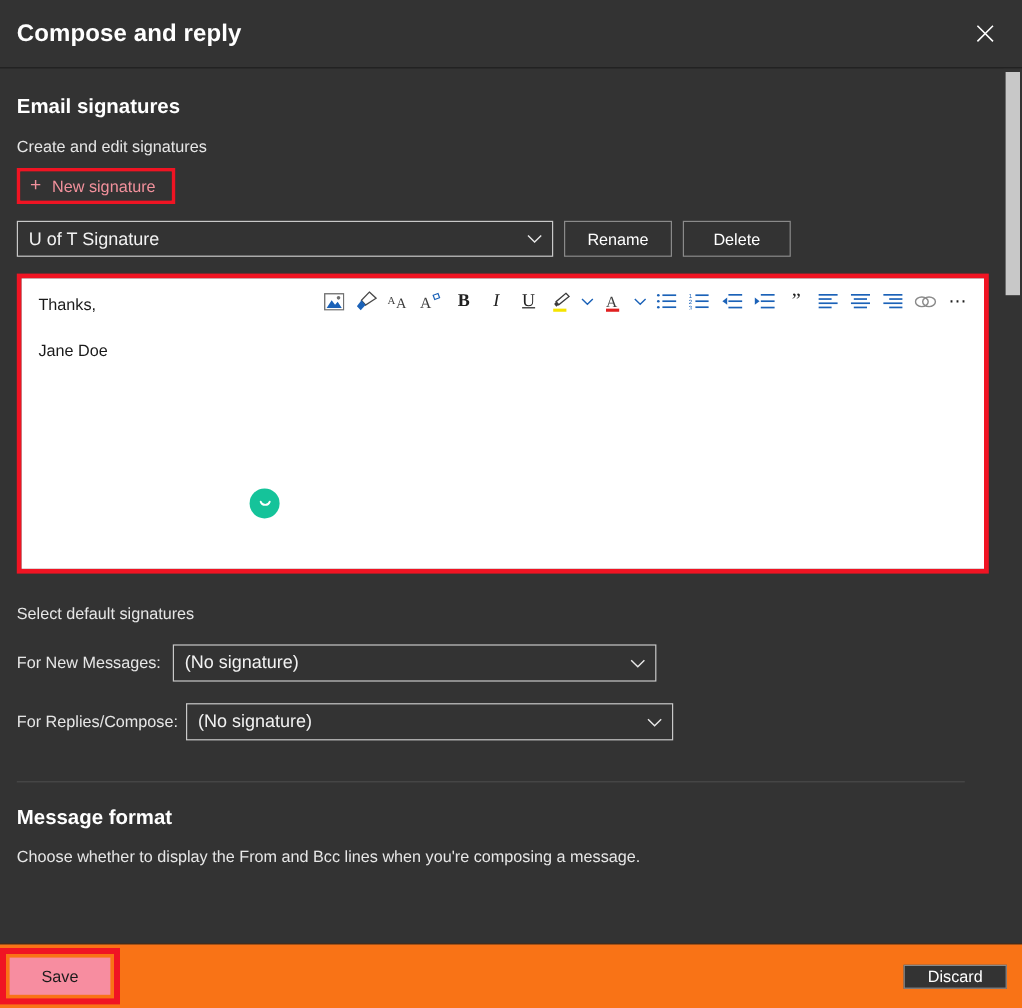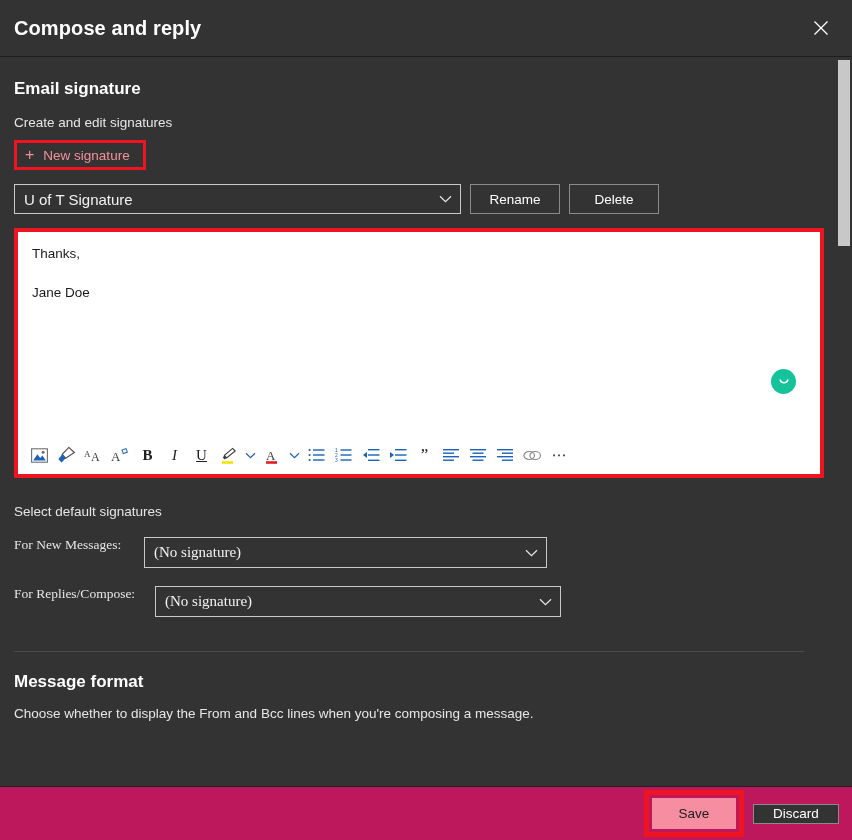--- a/index.html
+++ b/index.html
@@ -153,21 +153,21 @@
   .editor-outer {
     margin-top: 14px;
     border: 4px solid #f01423;
     width: 810px;
   }
   .editor {
     position: relative;
     background: #ffffff;
     height: 242px;
     display: flex;
-    flex-direction: column;
+    flex-direction: row;
   }
   .editor-area {
     flex: 1;
     padding: 14px 14px 0 14px;
     font-size: 13.5px;
     color: #1a1a1a;
     line-height: 1.15;
     cursor: text;
     position: relative;
   }
@@ -206,23 +206,22 @@
   .tb-txt {
     font-size: 14px;
     font-family: "Liberation Serif", serif;
     color: #202020;
   }
 
   
   .defaults { margin-top: 26px; }
   .def-row {
     display: flex;
-    align-items: flex-start;
+    align-items: center;
     margin-top: 18px;
-    font-family: Liberation Serif, serif;
   }
   .def-row .lab {
     font-size: 13.5px;
     color: #e6e6e6;
     white-space: nowrap;
   }
   .def-row .select { height: 31px; }
   .row-new .lab { width: 130px; }
   .row-new .select { width: 403px; }
   .row-rep .lab { width: 141px; }
@@ -240,27 +239,27 @@
     font-weight: bold;
     color: #ffffff;
     margin-bottom: 14px;
   }
 
   
   .footer {
     position: relative;
     height: 54px;
     min-height: 54px;
-    background: #be185d;
+    background: #f97316;
     border-top: 1px solid #1e1e1e;
     display: flex;
     align-items: center;
-    justify-content: flex-end;
+    justify-content: space-between;
     padding-right: 13px;
-    gap: 9px;
+    gap: 20px;
   }
   .save-hl {
     border: 5px solid #f01423;
     padding: 3px;
     display: flex;
   }
   .btn-save {
     height: 31px;
     min-width: 84px;
     background: #f78da0;
@@ -291,21 +290,21 @@
     <div class="close-btn">
       <svg width="16" height="16" viewBox="0 0 16 16" aria-hidden="true">
         <path d="M1.5 1.5 L14.5 14.5 M14.5 1.5 L1.5 14.5" stroke="#ffffff" stroke-width="1.3" fill="none"></path>
       </svg>
     </div>
   </div>
 
   <div class="body-wrap">
     <div class="content">
 
-      <h2 class="section-title">Email signature</h2>
+      <h2 class="section-title">Email signatures</h2>
       <div class="sub-label">Create and edit signatures</div>
 
       
       <div class="hl-red">
         <div class="new-sig">
           <span class="plus">+</span>
           <span class="lbl">New signature</span>
         </div>
       </div>
 

